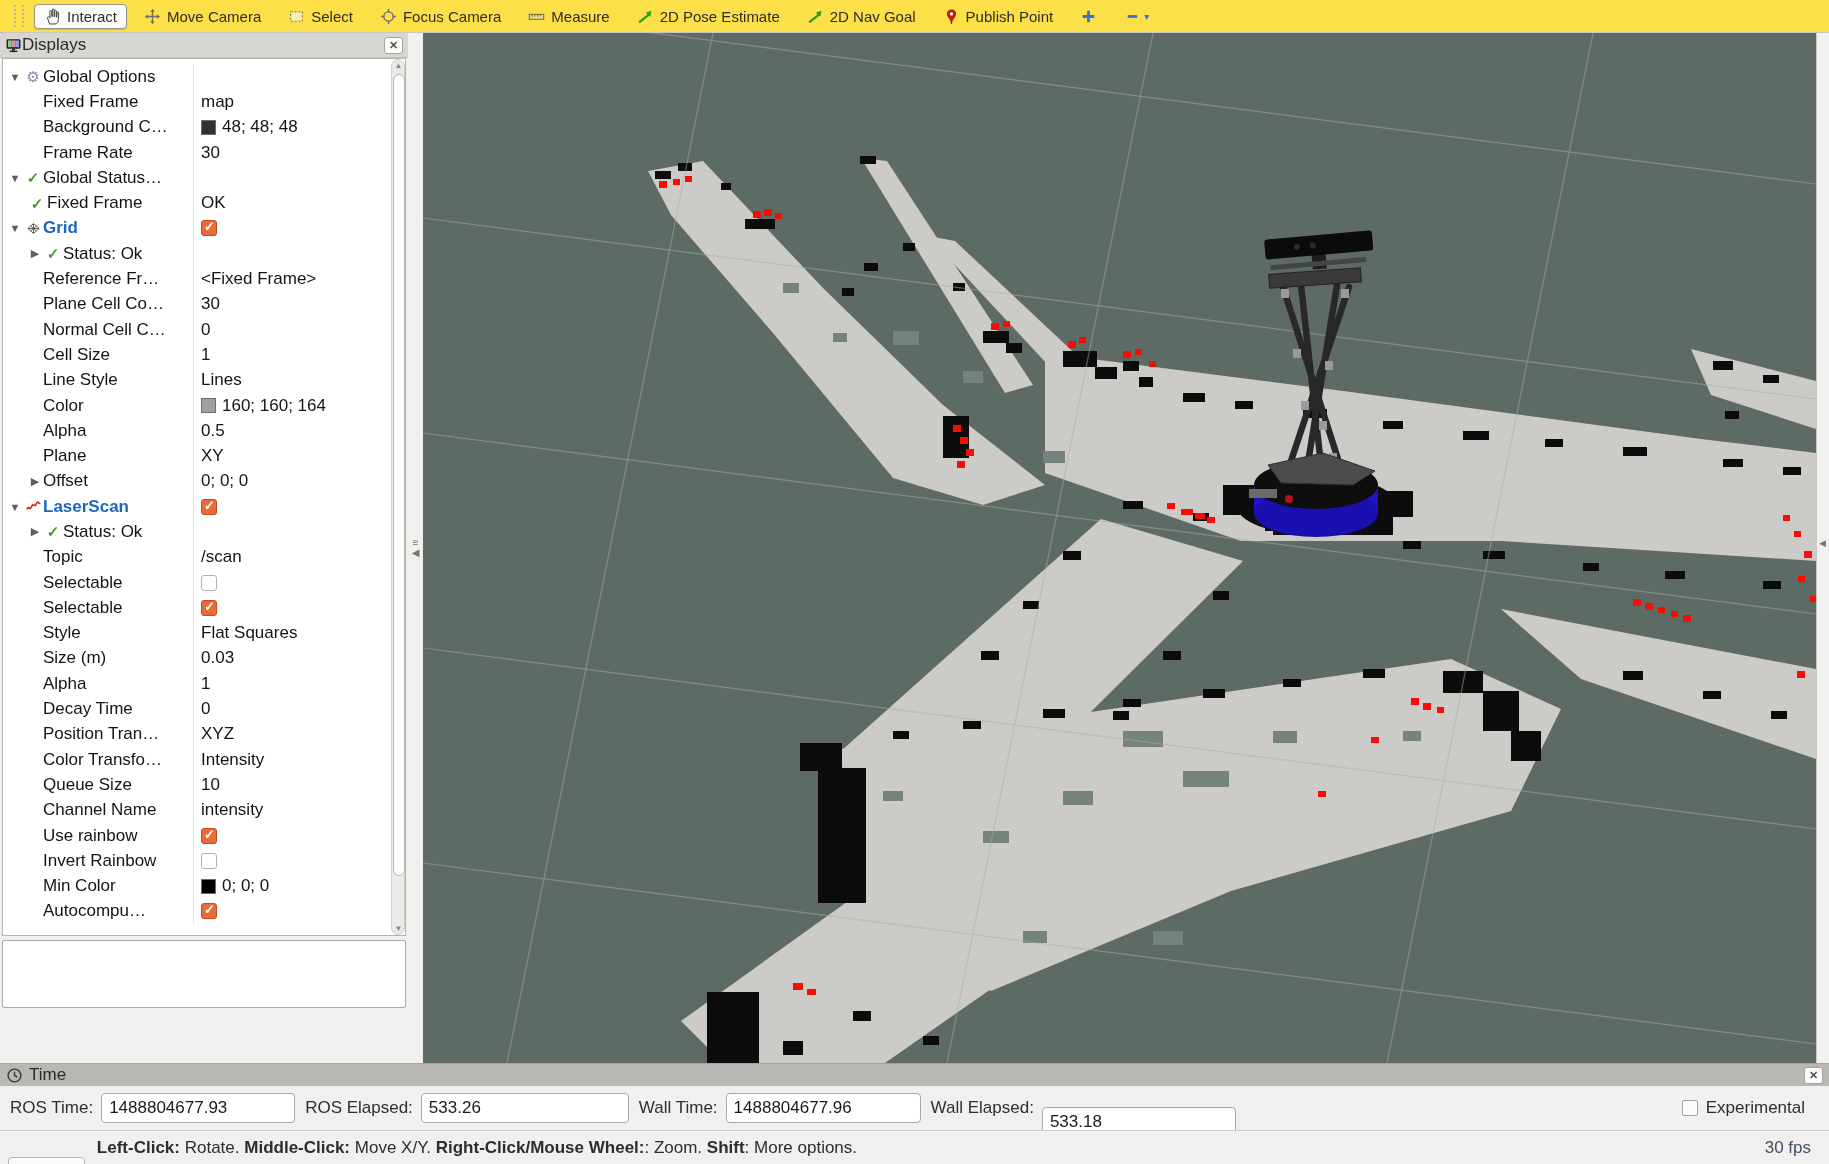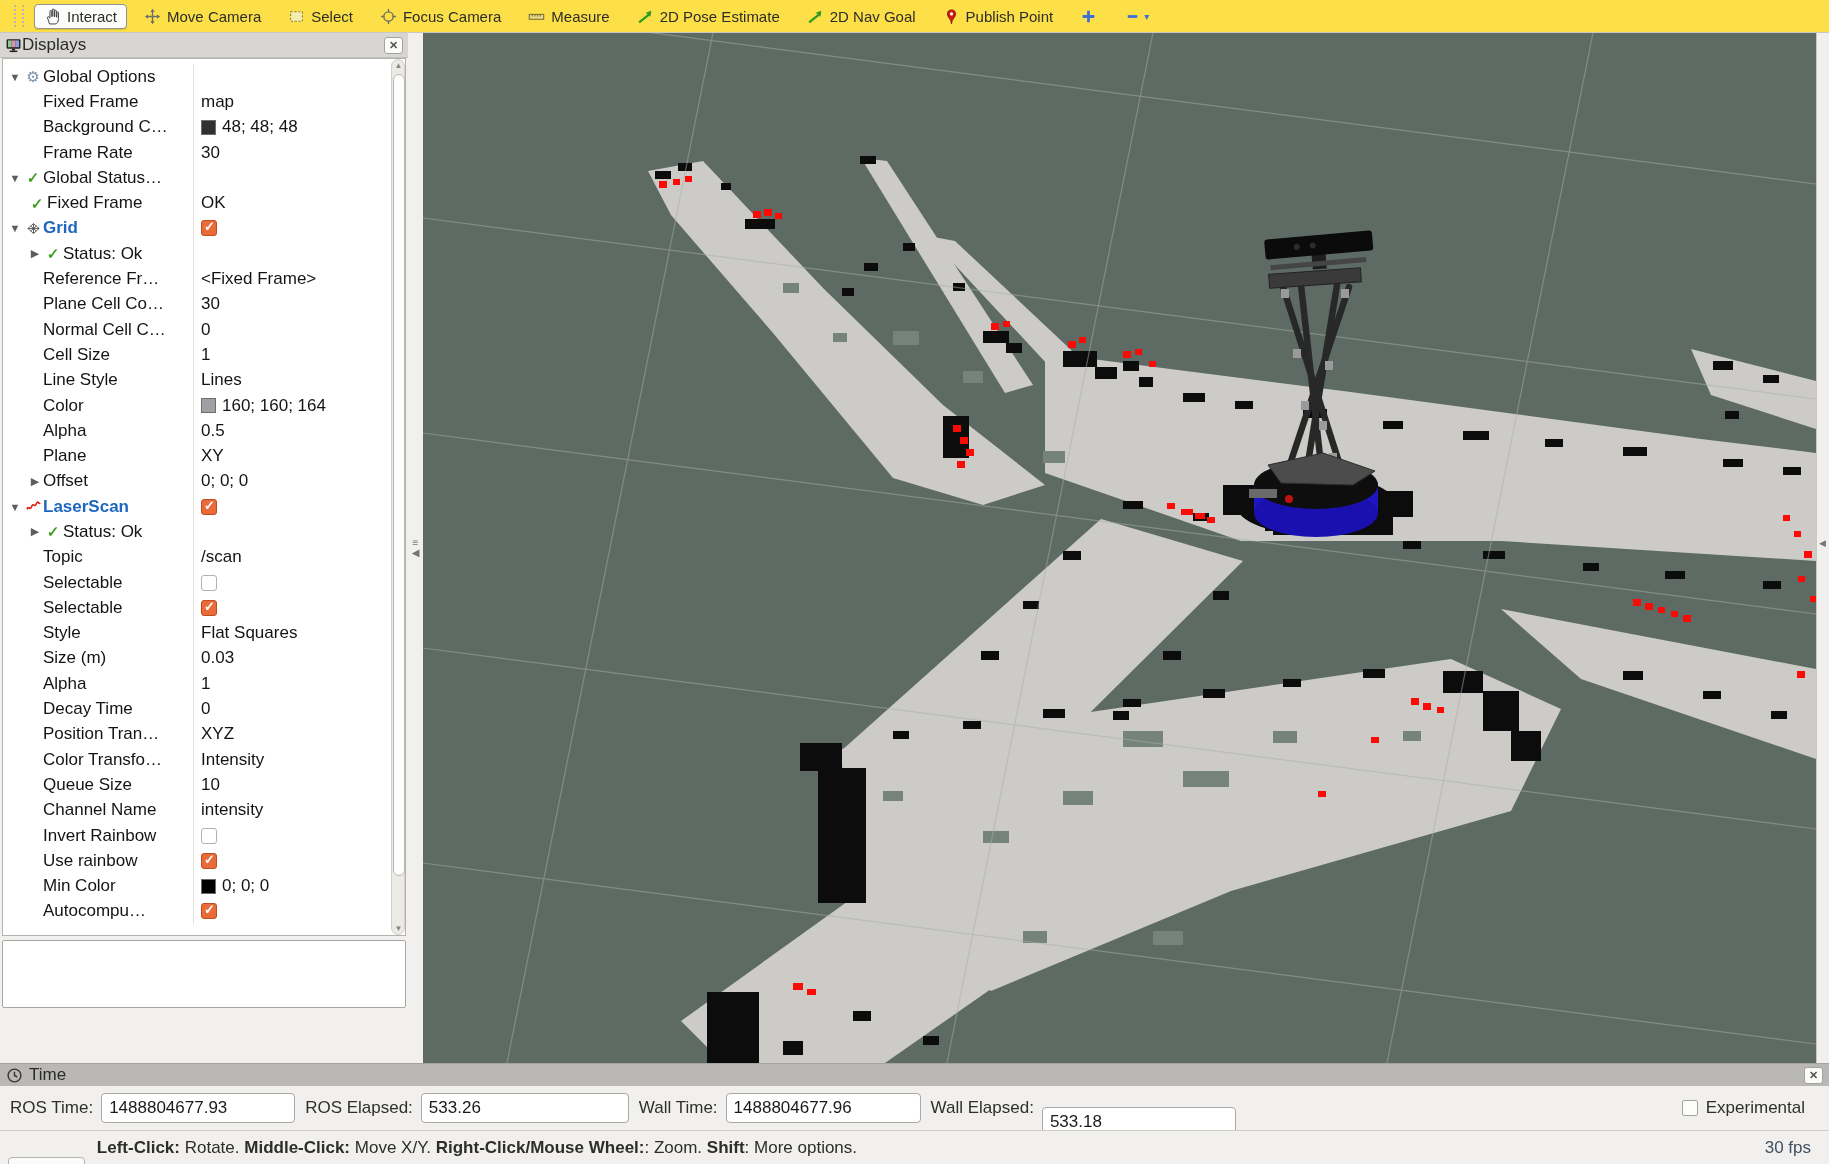--- a/index.html
+++ b/index.html
@@ -441,32 +441,32 @@
         <div class="trow">
           <div class="tname pad40">
             <span>Channel Name</span>
           </div>
           <div class="tval">
             <span>intensity</span>
           </div>
         </div>
         <div class="trow">
           <div class="tname pad40">
+            <span>Use rainbow</span>
+          </div>
+          <div class="tval">
+            <span class="cb on"></span>
+          </div>
+        </div>
+        <div class="trow">
+          <div class="tname pad40">
             <span>Invert Rainbow</span>
           </div>
           <div class="tval">
             <span class="cb off"></span>
-          </div>
-        </div>
-        <div class="trow">
-          <div class="tname pad40">
-            <span>Use rainbow</span>
-          </div>
-          <div class="tval">
-            <span class="cb on"></span>
           </div>
         </div>
         <div class="trow">
           <div class="tname pad40">
             <span>Min Color</span>
           </div>
           <div class="tval">
             <span class="swatch" style="background: rgb(0, 0, 0);"></span>
             <span>0; 0; 0</span>
           </div>

